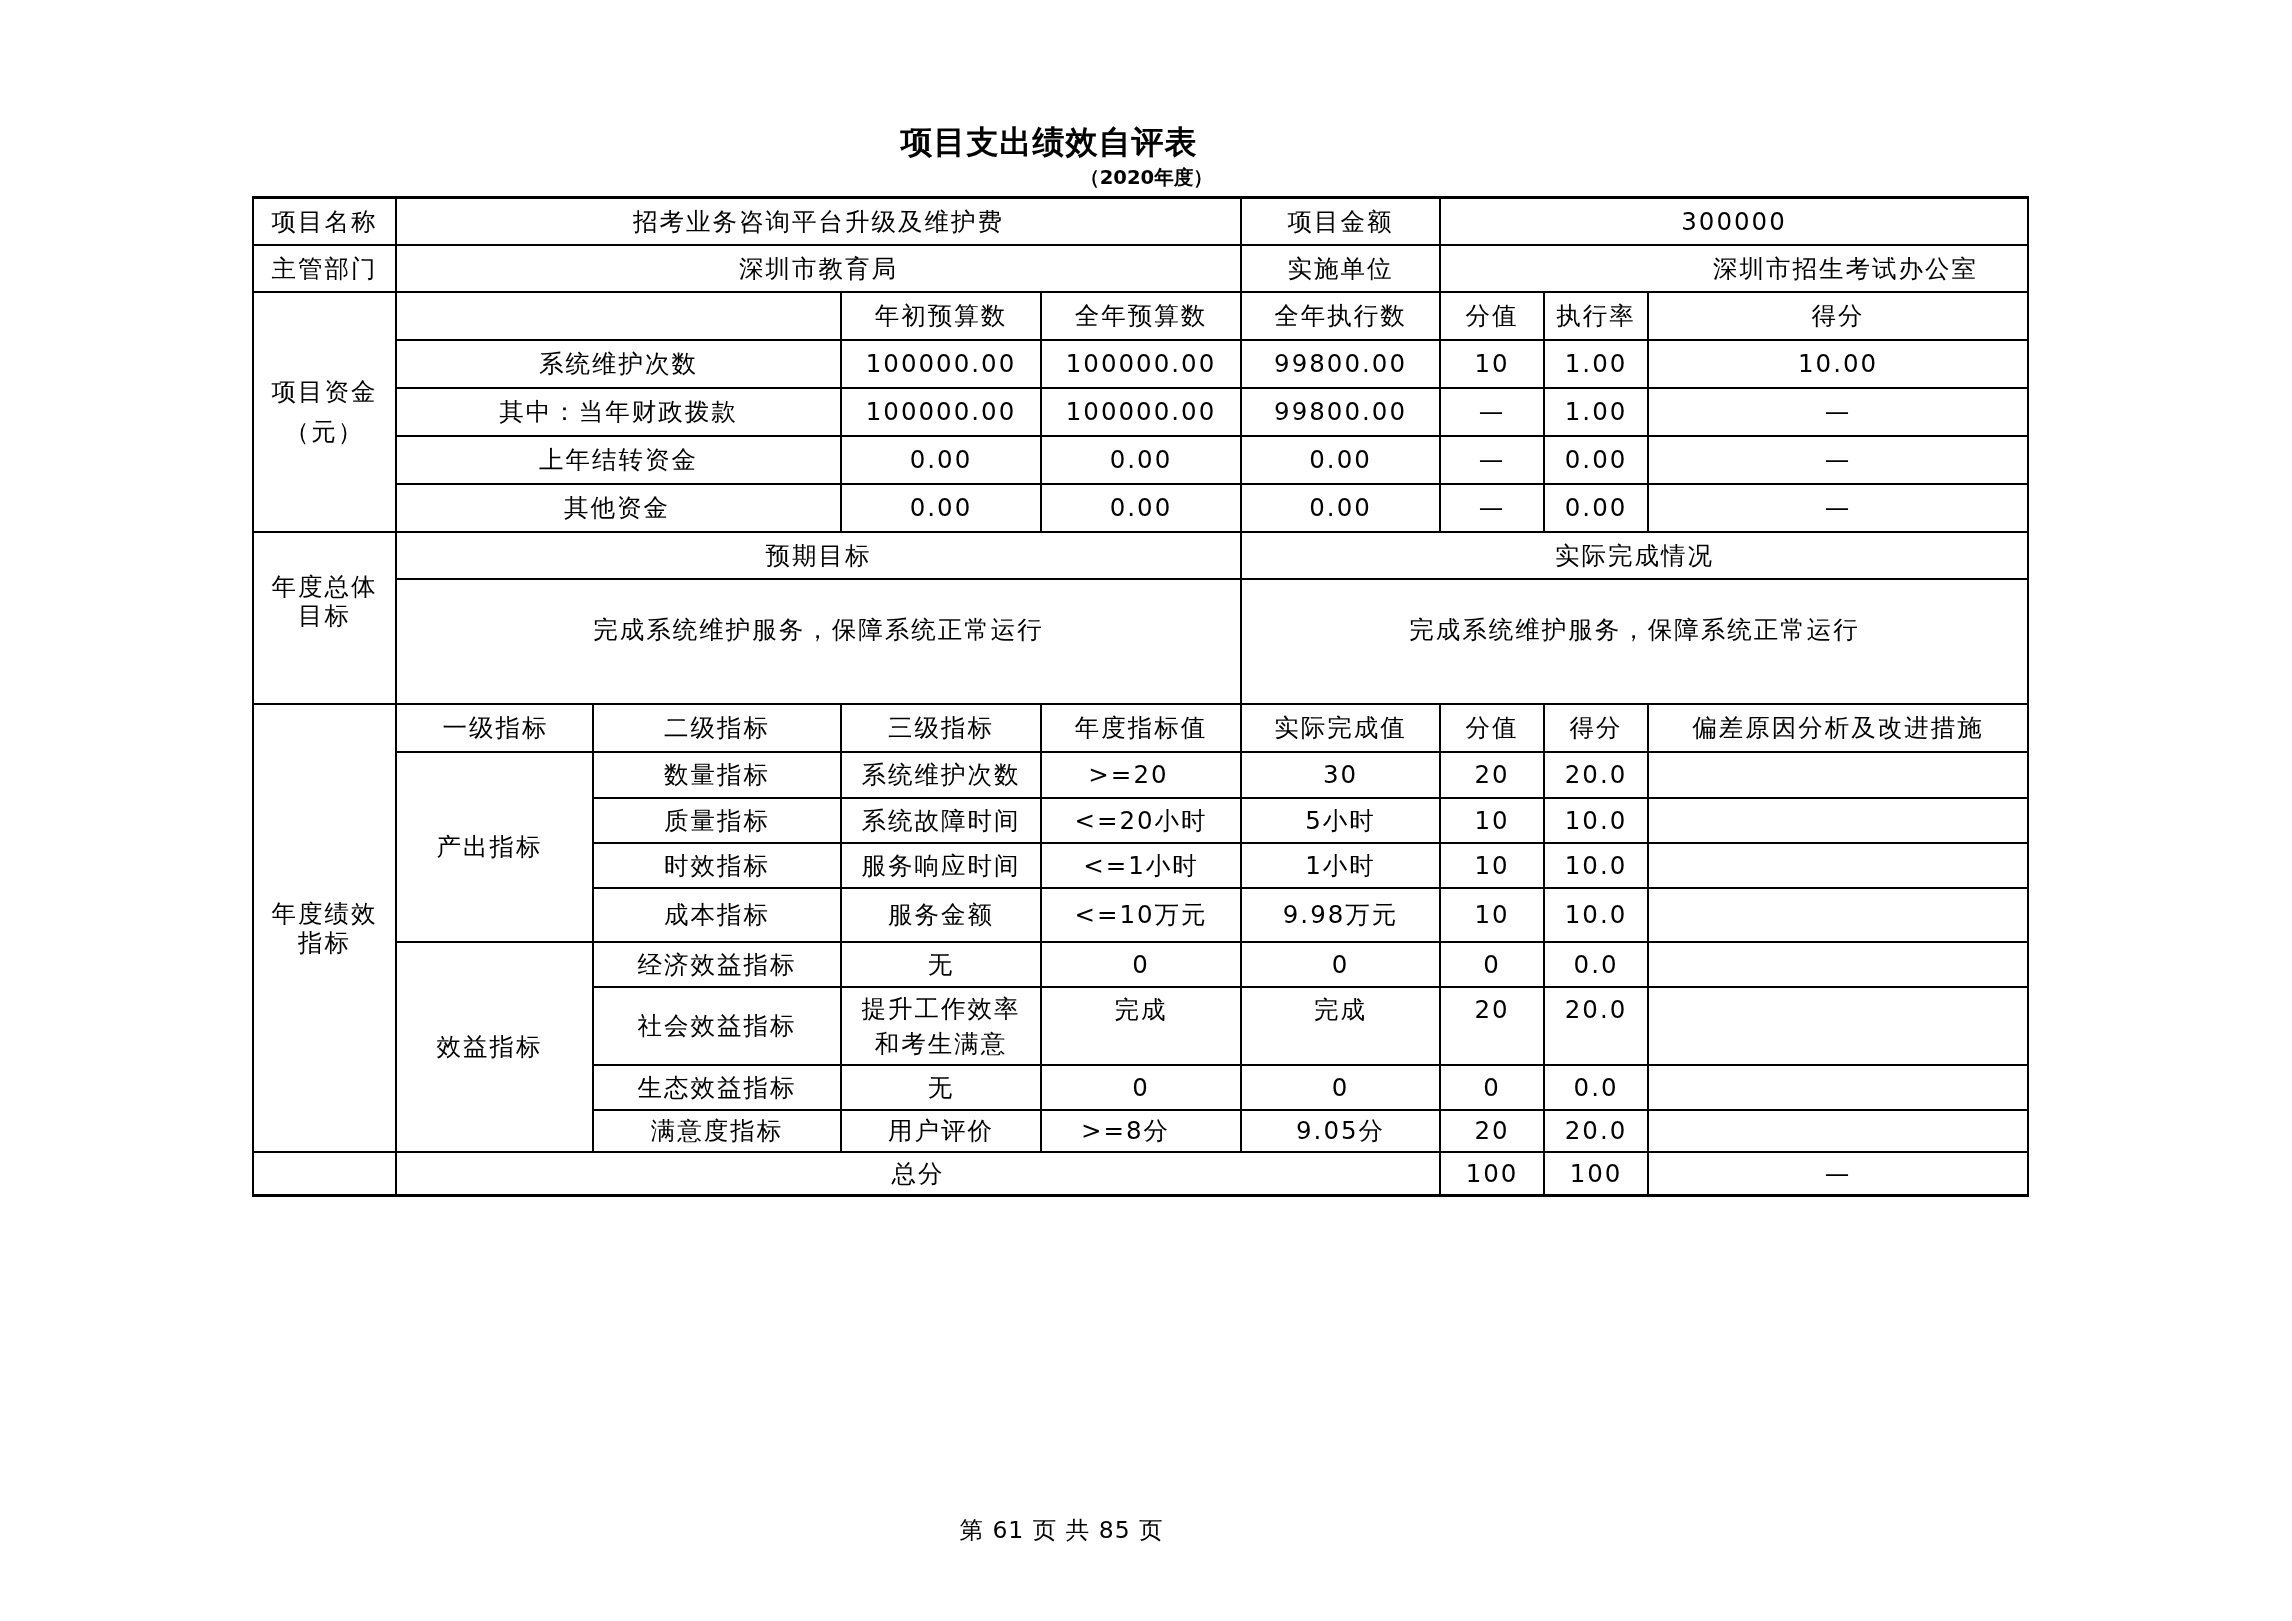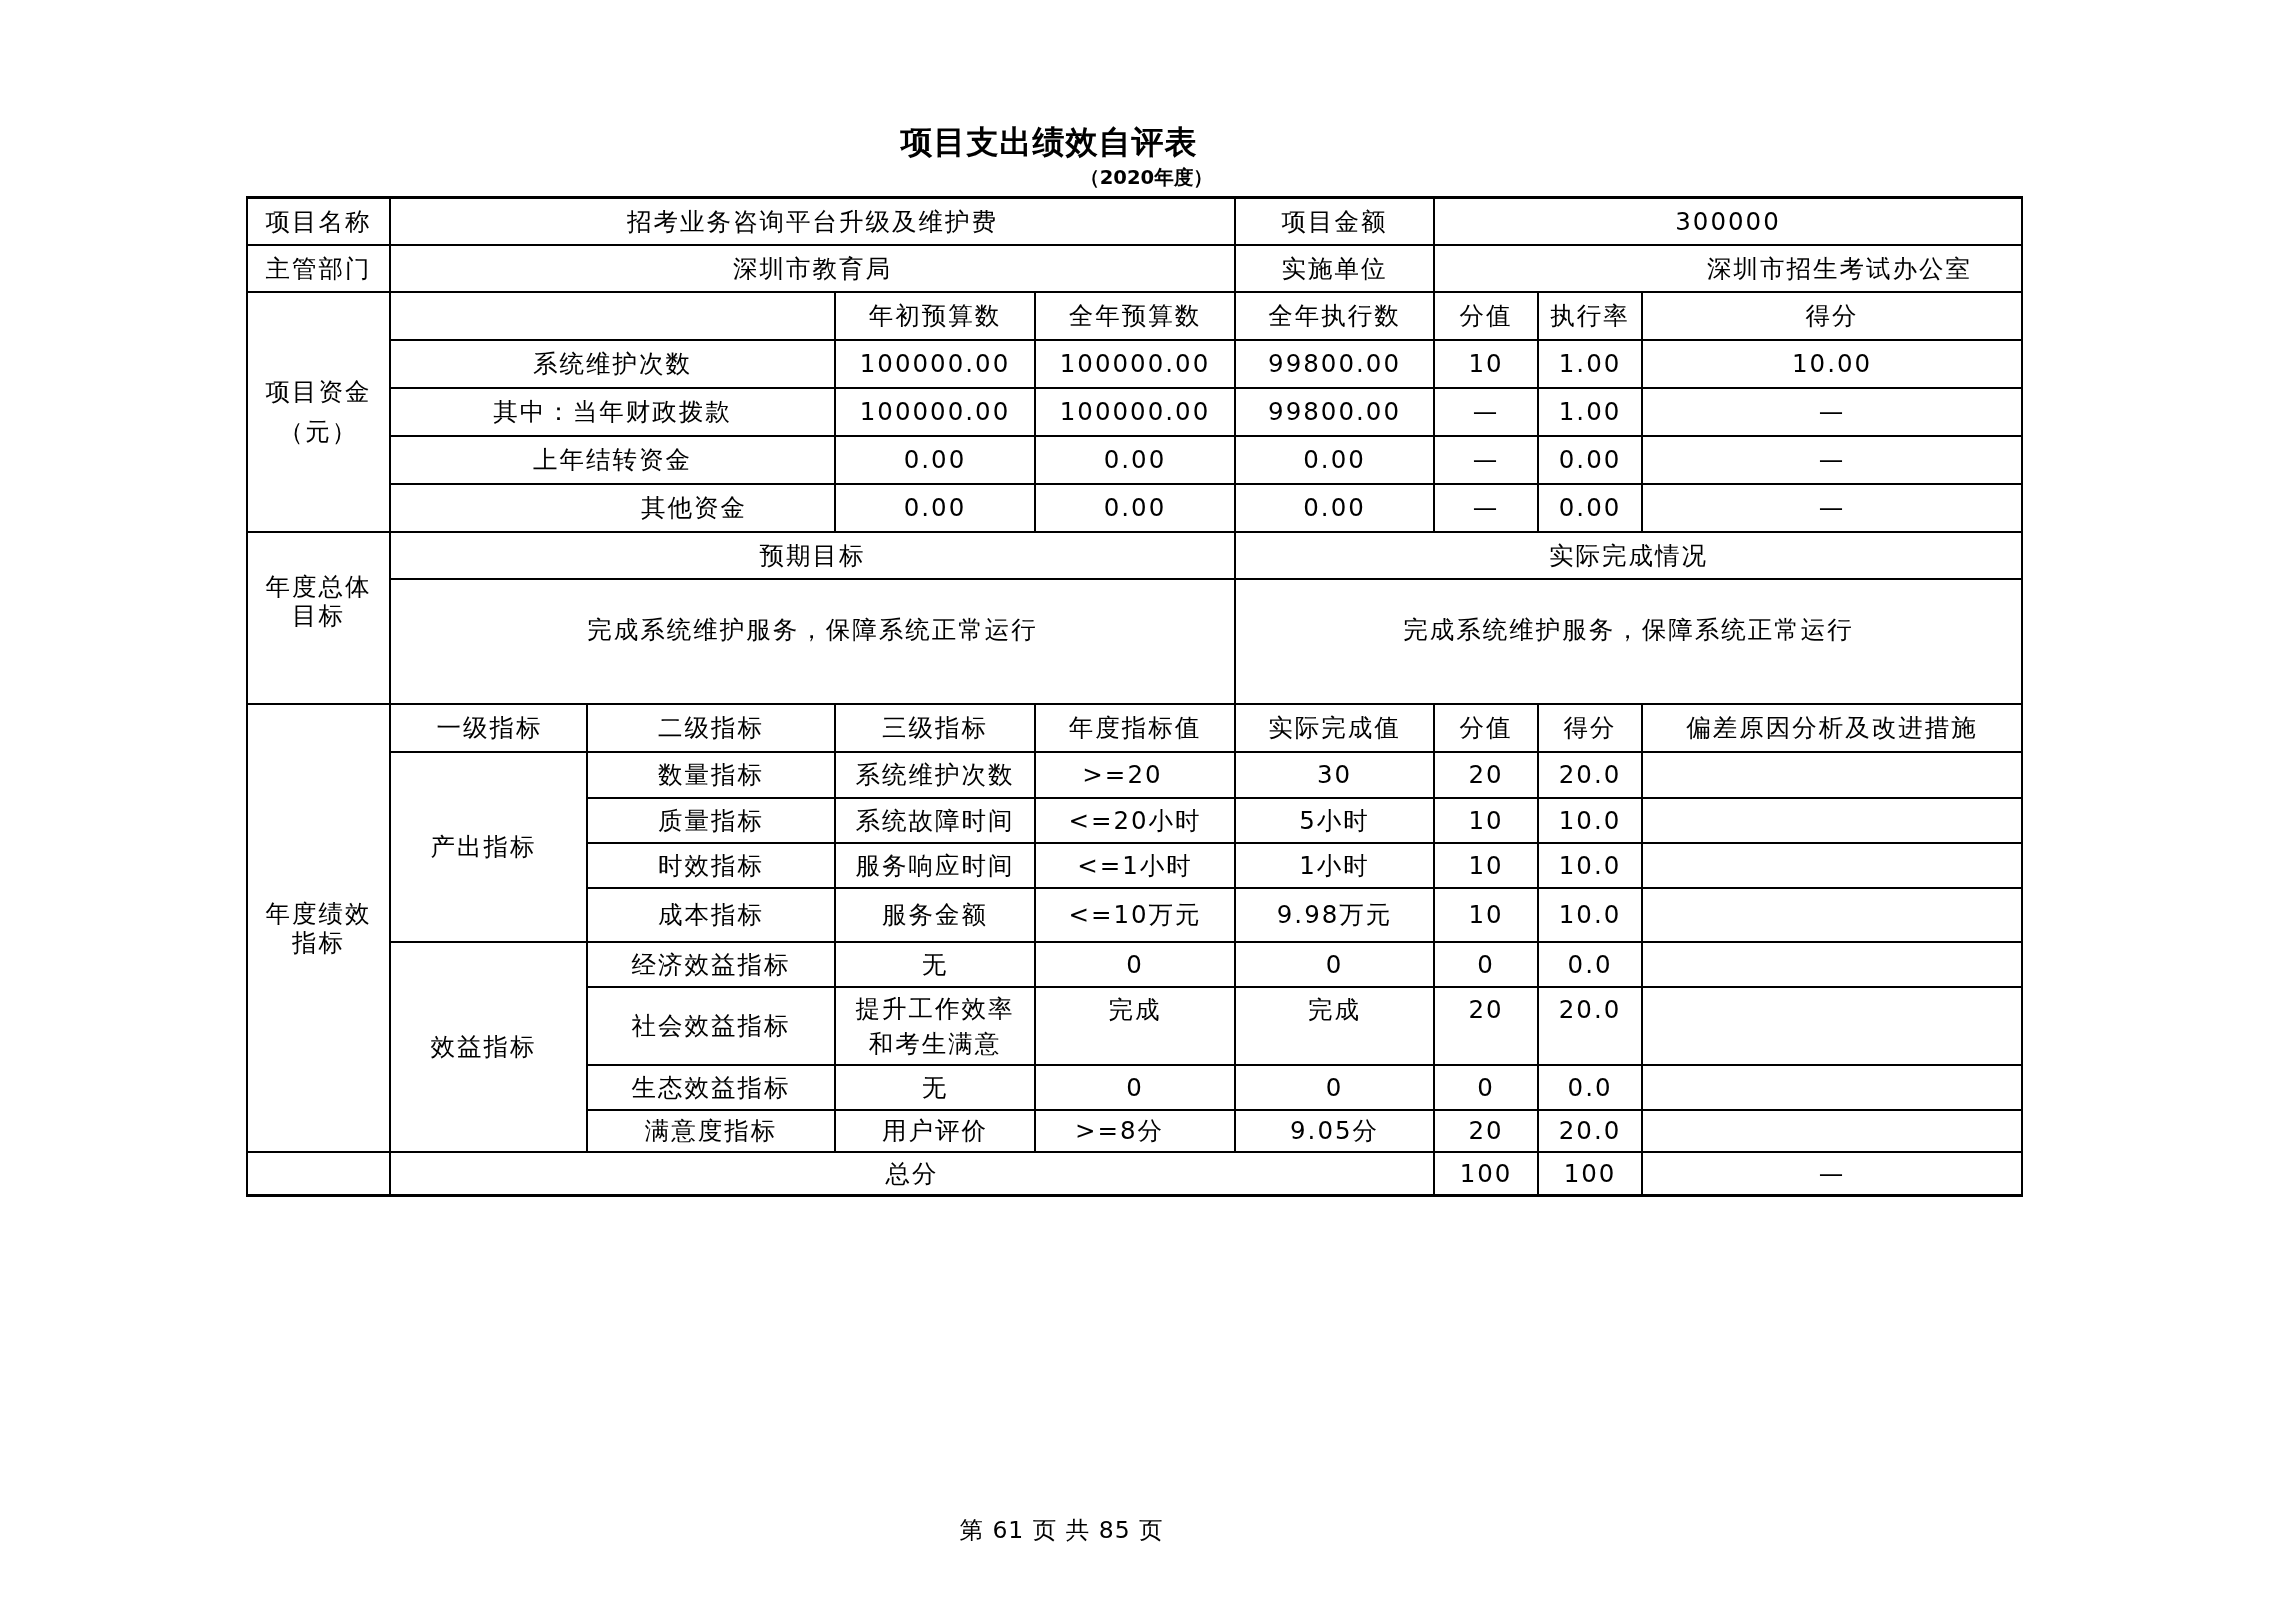--- a/index.html
+++ b/index.html
@@ -2,21 +2,21 @@
 <html><head>
 <meta charset="utf-8">
 <style>
   html, body { margin: 0; padding: 0; background: #ffffff; }
   body { width: 2293px; height: 1621px; position: relative; overflow: hidden;
          font-family: "DejaVu Sans", "Liberation Sans", sans-serif; color: #000; }
   .title { position: absolute; left: 0; width: 2098px; top: 123px; text-align: center;
            font-size: 32px; font-weight: bold; letter-spacing: 1px; line-height: 39px; }
   .subtitle { position: absolute; left: 0; width: 2293px; top: 165px; text-align: center;
               font-size: 19.6px; font-weight: bold; line-height: 25.5px; }
-  table.grid { position: absolute; left: 246px; top: 196px; width: 1775px;
+  table.grid { position: absolute; left: 252px; top: 196px; width: 1775px;
                border-collapse: collapse; table-layout: fixed; }
   table.grid td { border: 2.9px solid #000; font-size: 24.5px; line-height: 29px; text-align: center;
                   vertical-align: middle; padding: 0 3.9px; overflow: hidden; white-space: nowrap;
                   letter-spacing: 2px; }
   table.grid td.wrap { white-space: normal; }
   td.outer-left { border-left-width: 3.9px; }
   td.outer-right { border-right-width: 3.9px; }
   tr.top td { border-top-width: 3.9px; }
   tr.bottom td { border-bottom-width: 3.9px; }
   td.ra { text-align: right; padding-right: 47px; }
@@ -93,21 +93,21 @@
   <tr style="height:48px">
     <td colspan="2" class="ra">上年结转资金</td>
     <td>0.00</td>
     <td>0.00</td>
     <td>0.00</td>
     <td>—</td>
     <td>0.00</td>
     <td class="outer-right">—</td>
   </tr>
   <tr style="height:48px">
-    <td colspan="2" style="text-align:center;padding-left:167px">其他资金</td>
+    <td colspan="2" style="text-align:left;padding-left:167px">其他资金</td>
     <td>0.00</td>
     <td>0.00</td>
     <td>0.00</td>
     <td>—</td>
     <td>0.00</td>
     <td class="outer-right">—</td>
   </tr>
 
   <tr style="height:47px">
     <td rowspan="2" class="outer-left wrap" style="vertical-align:top;padding-top:39px">

